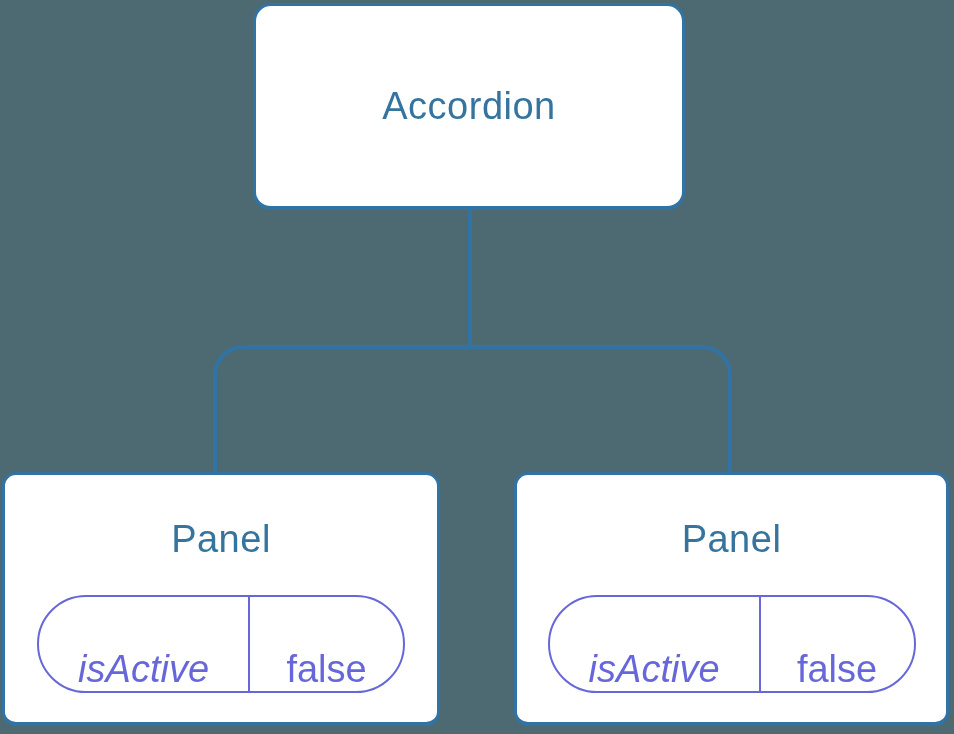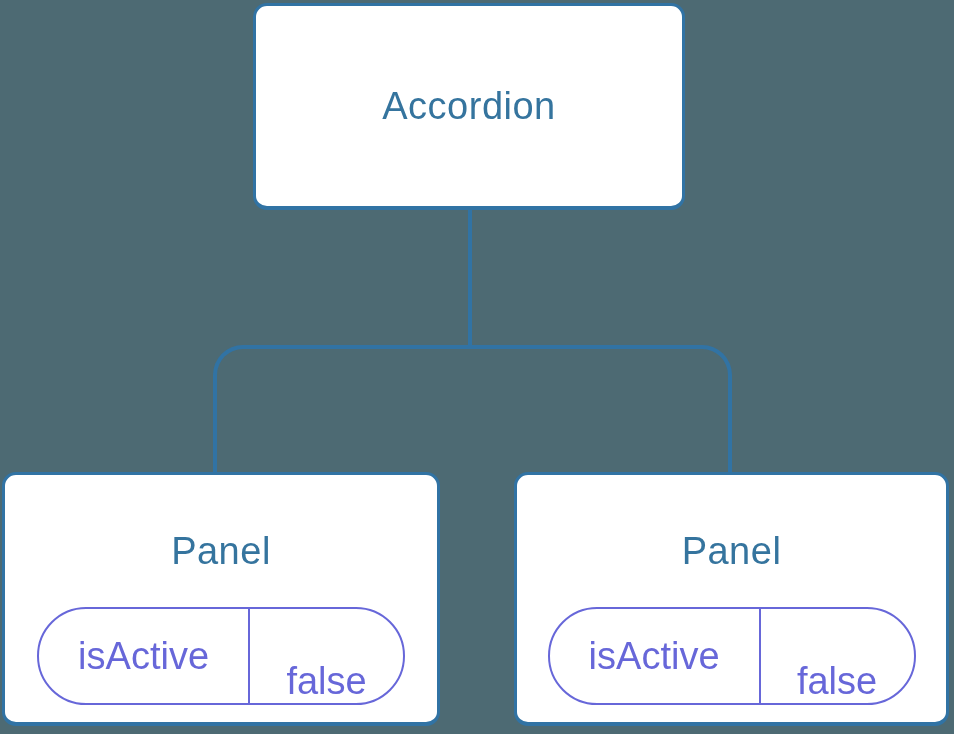--- a/index.html
+++ b/index.html
@@ -27,20 +27,21 @@
     box-sizing: border-box;
   }
   .node-root {
     left: 253px;
     top: 3px;
     width: 432px;
     height: 207px;
     display: flex;
     align-items: center;
     justify-content: center;
+    border-radius: 18px;
   }
   .node-label {
     color: var(--label-text, #35749e);
     font-size: 38px;
     font-weight: 500;
     letter-spacing: 0.5px;
     line-height: 48px;
   }
   .stem {
     position: absolute;
@@ -62,21 +63,21 @@
     box-sizing: border-box;
     background: transparent;
   }
   .node-panel {
     top: 472px;
     width: 438px;
     height: 254px;
     display: flex;
     flex-direction: column;
     align-items: center;
-    padding-top: 52px;
+    padding-top: 40px;
     box-sizing: border-box;
   }
   .panel-left {
     left: 2px;
   }
   .panel-right {
     left: 514px;
     width: 435px;
   }
   .pill {
@@ -86,24 +87,25 @@
     border: 2.5px solid var(--state-accent, #6767d9);
     border-radius: 60px;
     display: flex;
     box-sizing: border-box;
     background: var(--node-fill, #ffffff);
     overflow: hidden;
   }
   .pill-key {
     flex: 0 0 58%;
     display: flex;
-    align-items: center;
+    align-items: flex-end;
     justify-content: center;
     border-right: 2.5px solid var(--state-accent, #6767d9);
     box-sizing: border-box;
+    font-style: italic;
   }
   .pill-value {
     flex: 1;
     display: flex;
     align-items: flex-end;
     justify-content: center;
   }
   .pill-text {
     color: var(--state-accent, #6767d9);
     font-size: 38px;

